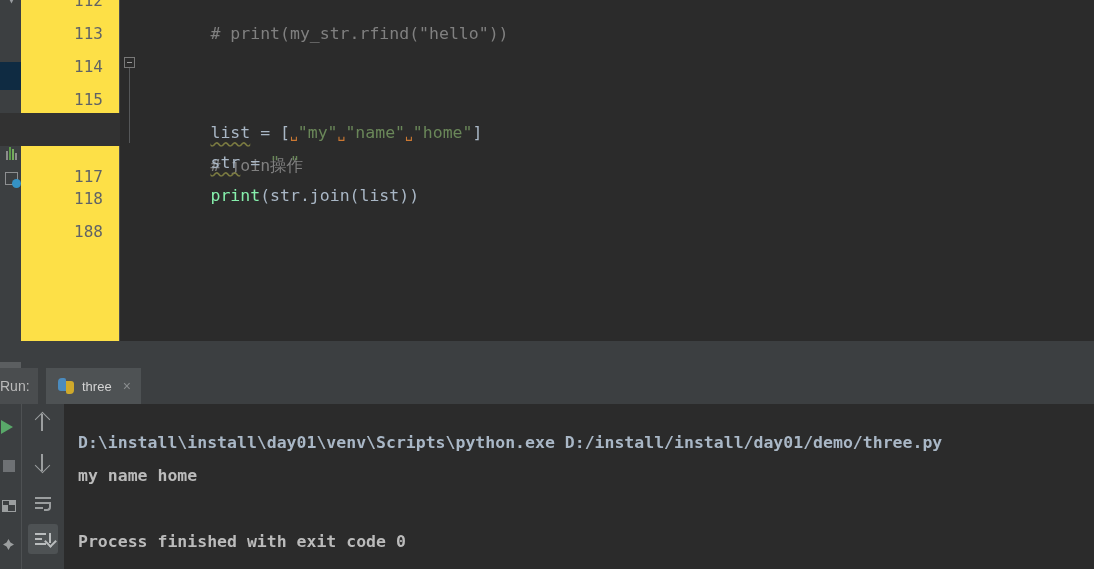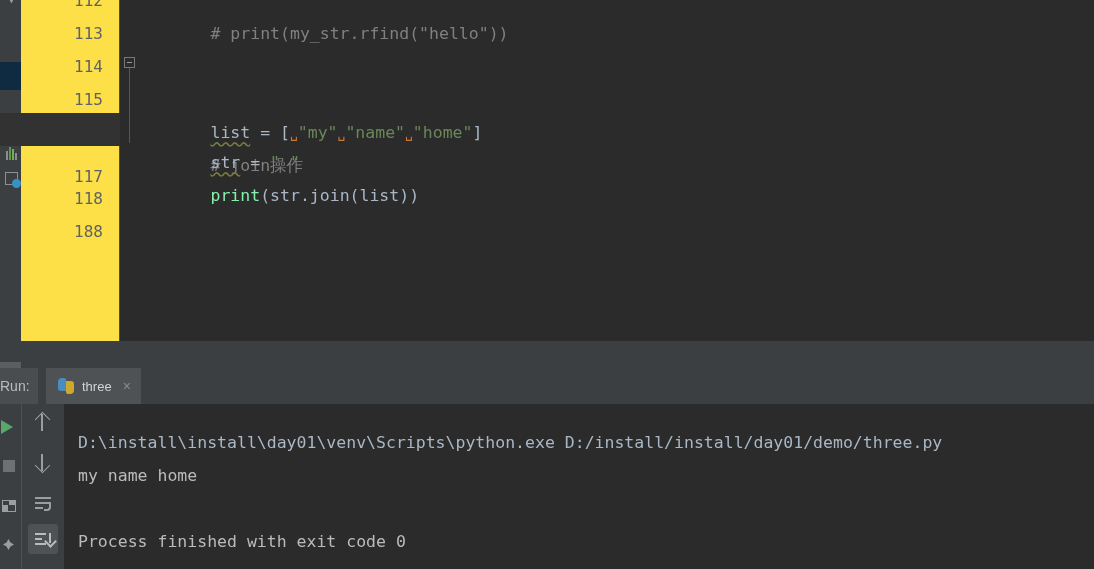--- a/index.html
+++ b/index.html
@@ -402,20 +402,21 @@
     transform: rotate(-45deg);
   }
 
   
   .console {
     position: absolute;
     left: 64px; top: 36px;
     right: 0; bottom: 0;
     background: #2b2b2b;
     overflow: hidden;
+    font-weight: bold;
   }
   .cons-line {
     position: absolute;
     left: 14px;
     white-space: pre;
     font-family: "DejaVu Sans Mono", monospace;
     font-size: 16.5px;
     line-height: 33px;
     height: 33px;
     color: #bbbbbb;

